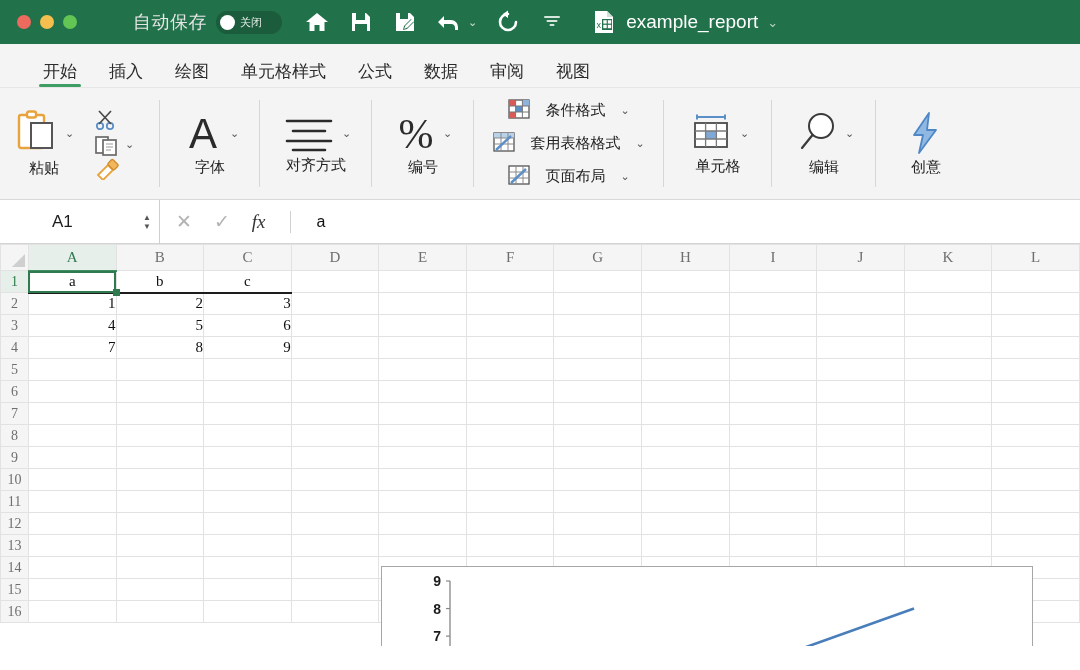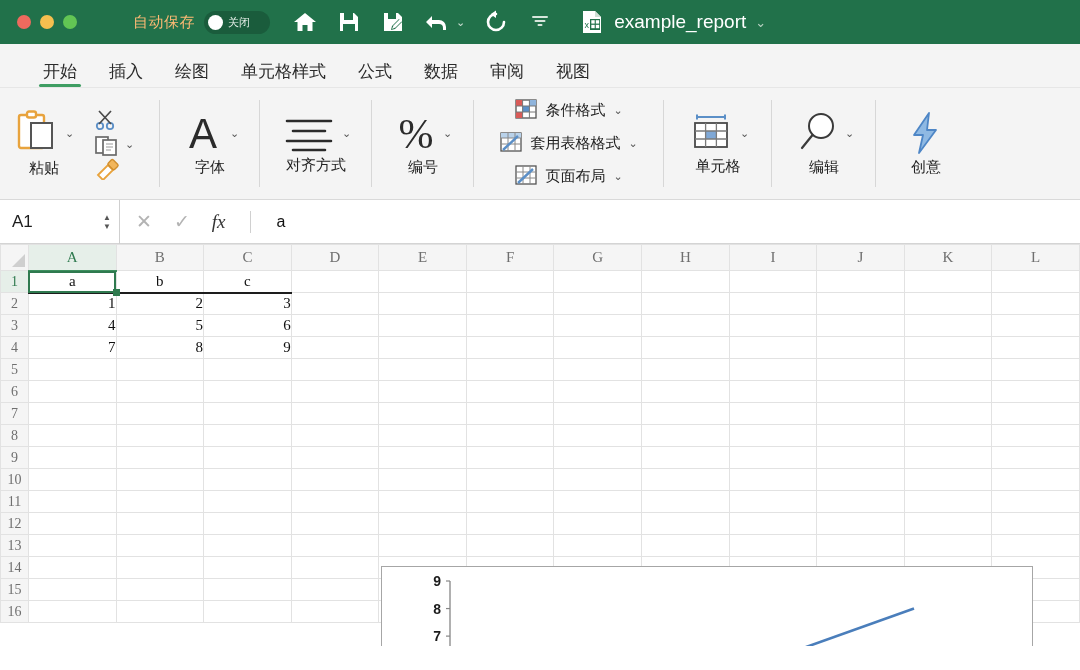--- a/index.html
+++ b/index.html
@@ -17,21 +17,21 @@
     display: flex; align-items: center; gap: 0;
     position: relative;
   }
   .traffic { display: flex; align-items: center; gap: 9px; padding-left: 17px; }
   .tl { width: 14px; height: 14px; border-radius: 50%; }
   .tl.red { background: #ed6a5e; }
   .tl.yellow { background: #f5bf4f; }
   .tl.green { background: #62c554; }
 
   .autosave-wrap { display: flex; align-items: center; gap: 9px; margin-left: 56px; }
-  .autosave-label { color: #fdba74; font-size: 15px; letter-spacing: .5px; }
+  .autosave-label { color: #e5e5e5; font-size: 18px; letter-spacing: .5px; }
   .toggle {
     width: 66px; height: 23px; border-radius: 12px;
     background: #1a5c3c; display: flex; align-items: center;
     padding: 0 4px; gap: 5px;
   }
   .toggle .knob { width: 15px; height: 15px; border-radius: 50%; background: #ffffff; flex: none; }
   .toggle .state { color: #e8f0ea; font-size: 11px; }
 
   .tb-icons { display: flex; align-items: center; gap: 18px; margin-left: 22px; }
   .tb-ico { width: 26px; height: 26px; display: flex; align-items: center; justify-content: center; }
@@ -69,27 +69,28 @@
   .rgroup.sep::after {
     content: ""; position: absolute; right: 0; top: 12px; bottom: 12px;
     width: 1px; background: #d7d7d7;
   }
   .g-ico { display: flex; align-items: center; justify-content: center; }
   .g-label { font-size: 15px; color: #222; margin-top: 2px; }
   .chev { color: #555; font-size: 11px; }
   .row-ic { display: flex; align-items: center; gap: 5px; }
 
   .stackgroup { display: flex; flex-direction: column; justify-content: center; gap: 9px; padding: 0 14px; position: relative; }
-  .stackrow { display: flex; align-items: center; gap: 8px; }
+  .stackrow { display: flex; align-items: center; gap: 15px; }
   .stackrow .txt { font-size: 15px; color: #1d1d1d; }
 
   
   .formula-bar {
     height: 44px; background: #ffffff; display: flex; align-items: center;
     border-bottom: 1px solid #d4d4d4;
+    padding-left: 40px;
   }
   .namebox {
     width: 120px; height: 44px; display: flex; align-items: center;
     justify-content: space-between; padding: 0 8px 0 12px;
     border-right: 1px solid #cfcfcf;
   }
   .namebox .nb-text { font-size: 17px; color: #1d1d1d; }
   .spin { display: flex; flex-direction: column; gap: 2px; color: #555; font-size: 8px; line-height: 7px; }
   .fb-icons { display: flex; align-items: center; gap: 22px; padding: 0 16px; }
   .fb-ic { font-size: 19px; color: #b3b3b3; }

